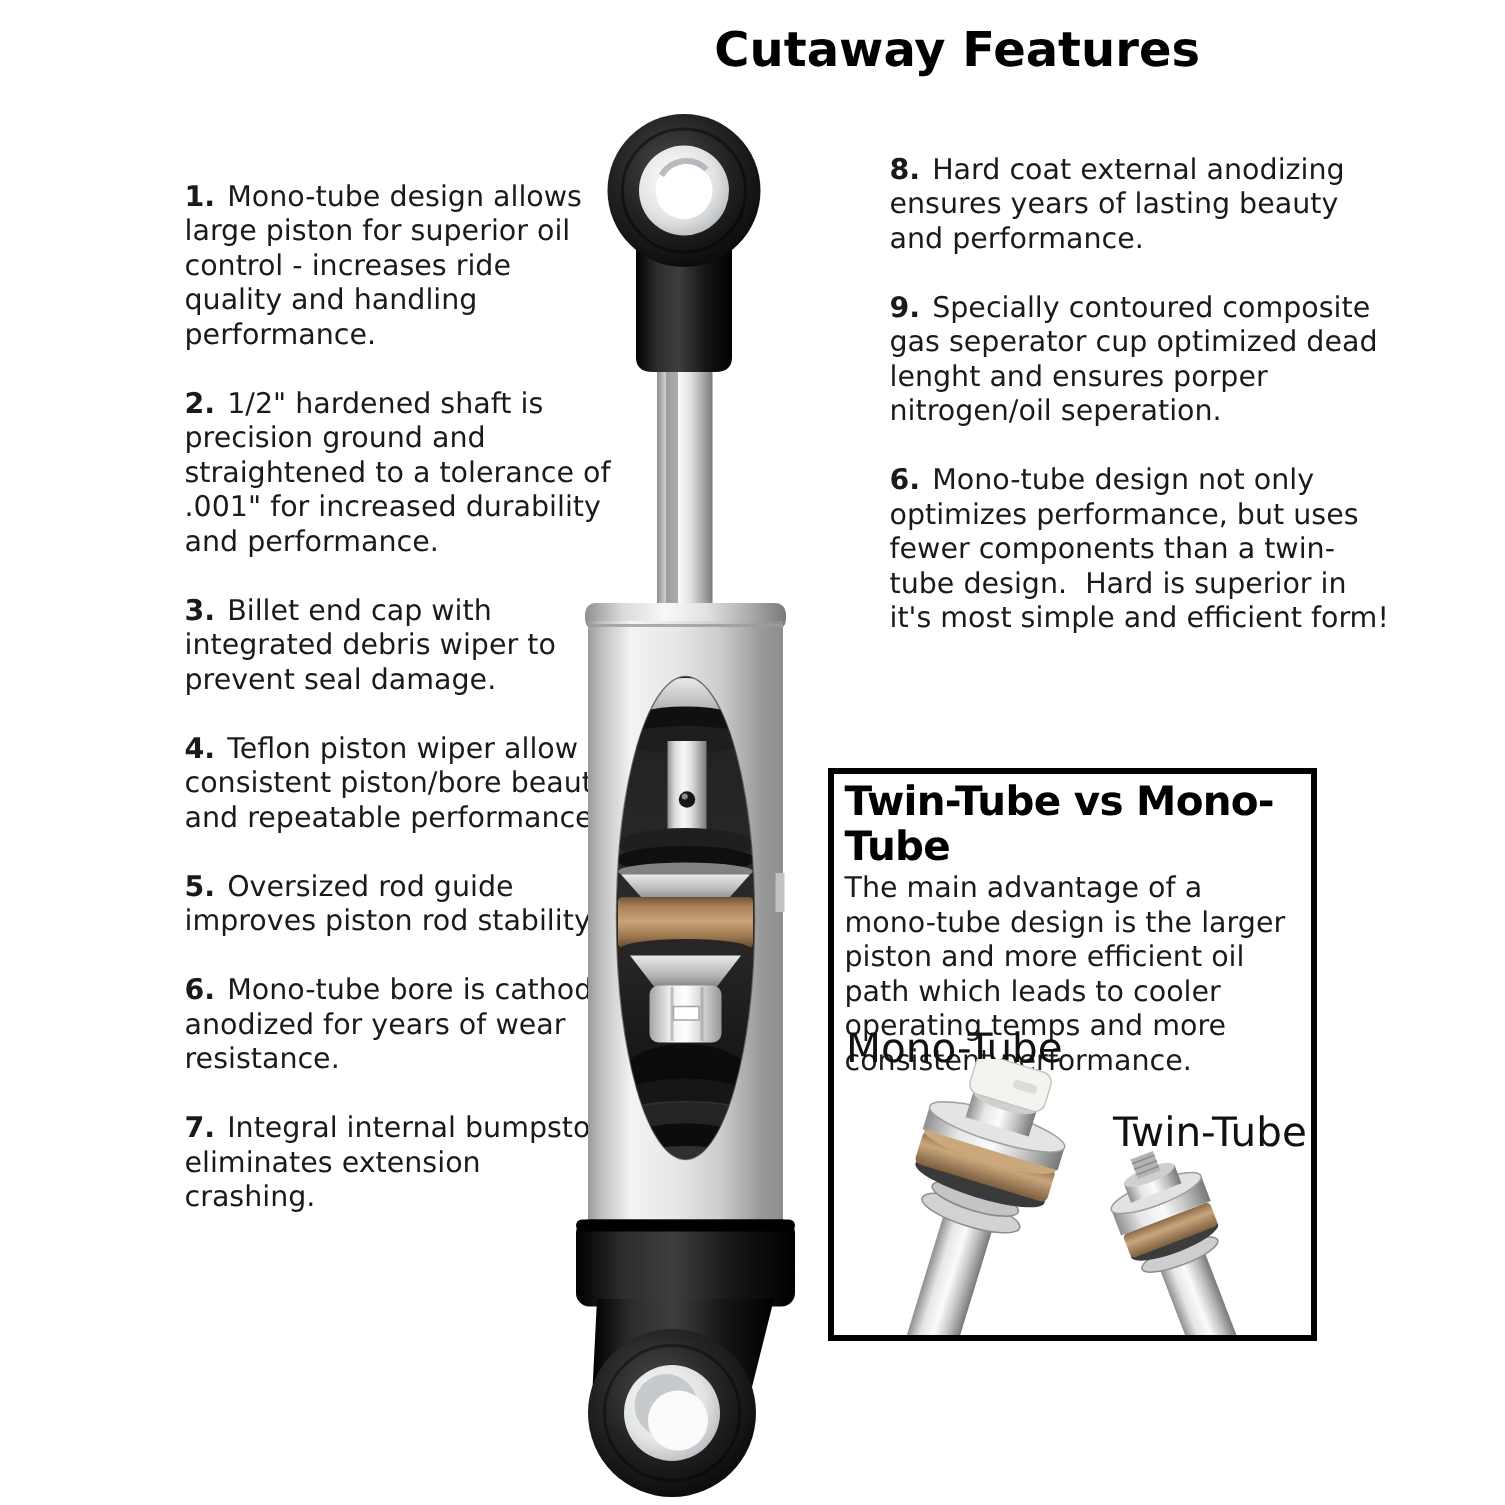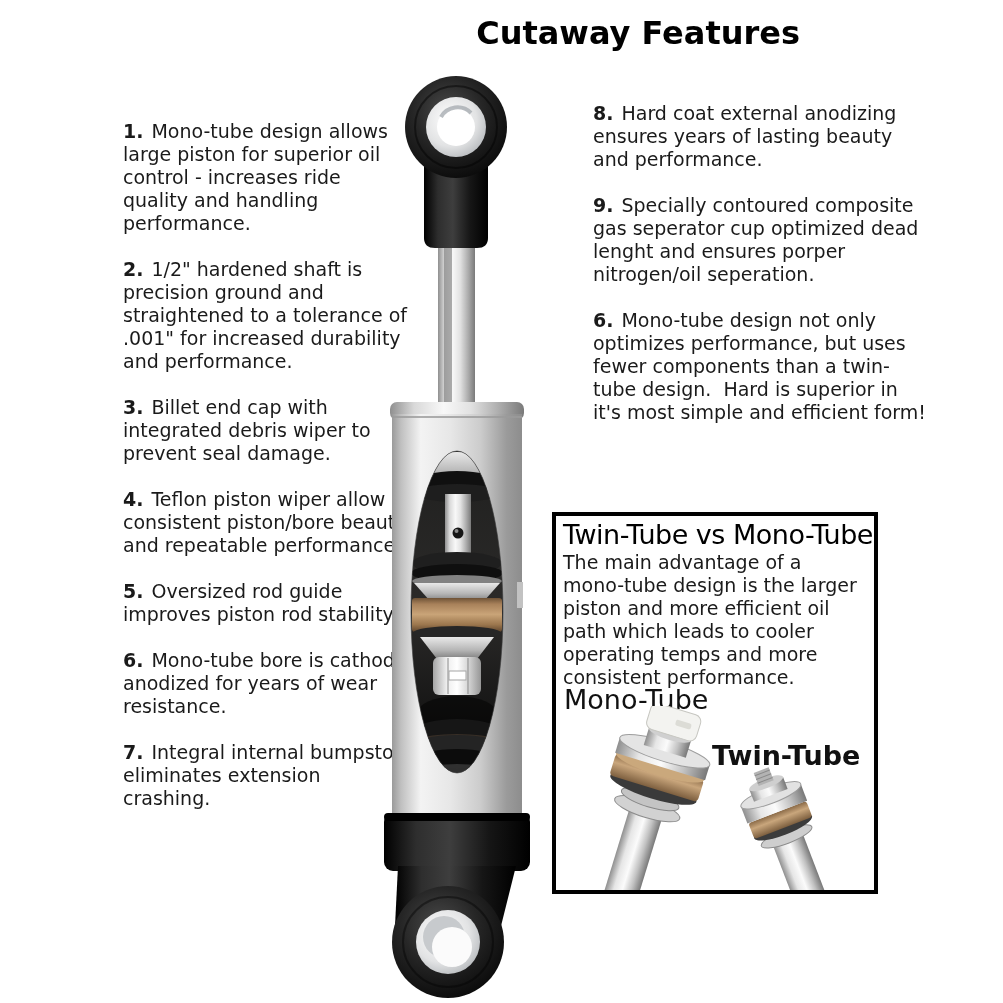--- a/index.html
+++ b/index.html
@@ -19,30 +19,30 @@
   .feature{
     font-size:19px;line-height:23px;margin:0 0 23px 0;color:#1a1a1a;
   }
   .feature .num{font-weight:bold;margin-right:8px;}
   .feature .txt{white-space:pre-wrap;}
   .compare-box{
     position:absolute;left:552px;top:512px;width:326px;height:382px;
     border:4px solid #000;box-sizing:border-box;background:#fff;
   }
   .compare-title{
-    font-size:27px;font-weight:normal;color:#000;
+    font-size:27px;font-weight:bold;color:#000;
     margin:4px 0 0 7px;letter-spacing:-0.5px;line-height:30px;
   }
   .compare-body{
     font-size:19px;line-height:23px;color:#1a1a1a;
     margin:1px 6px 0 7px;white-space:pre-wrap;
   }
   .lbl{position:absolute;font-size:27px;color:#111;}
   .lbl-mono{left:8px;top:168px;}
-  .lbl-twin{left:156px;top:224px;font-weight:bold;}
+  .lbl-twin{left:186px;top:224px;}
   .shock-svg{position:absolute;left:340px;top:70px;width:240px;height:933px;}
   .photo-svg{position:absolute;left:0px;top:190px;width:318px;height:184px;}
 </style>
 </head>
 <body>
 
 <div class="page-title">Cutaway Features</div>
 
 <div class="col col-left">
 

